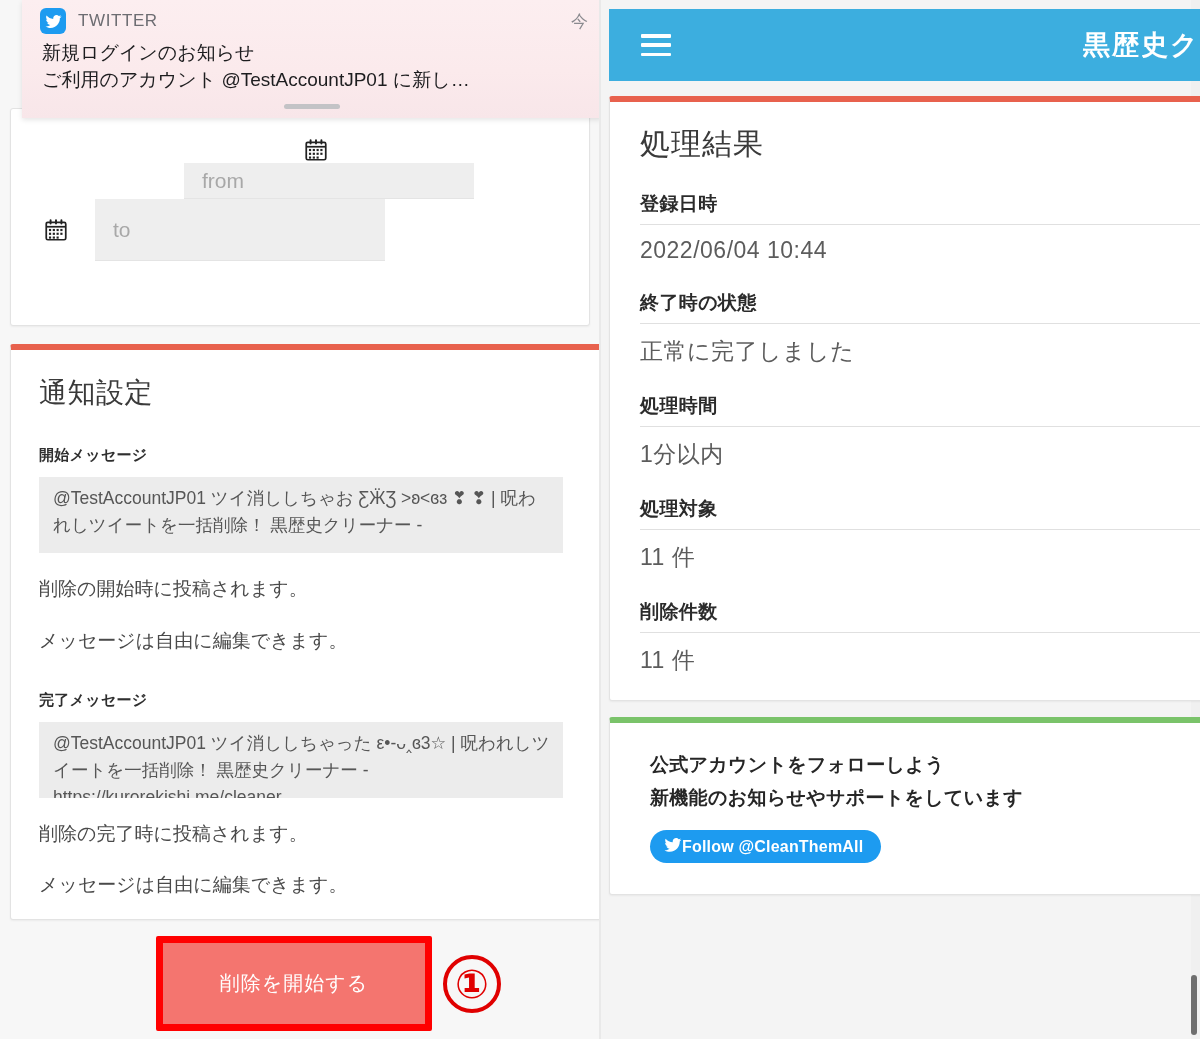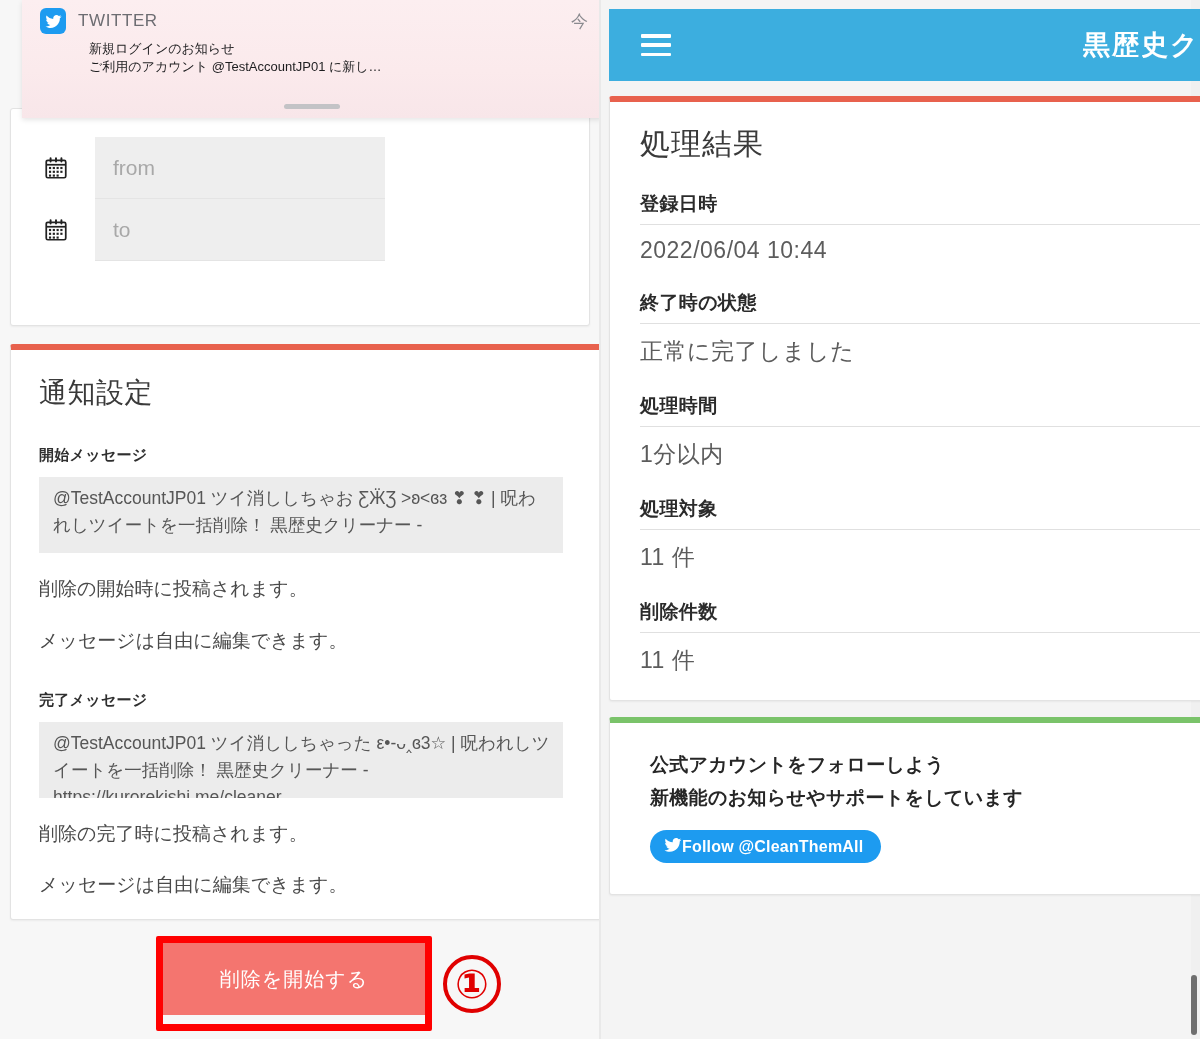--- a/index.html
+++ b/index.html
@@ -33,40 +33,40 @@
     display:flex; align-items:center; justify-content:center; flex:0 0 auto;
   }
   .tw-icon svg { width: 17px; height: 17px; fill: #ffffff; }
   .notif-app {
     margin-left: 12px; font-size: 17px; letter-spacing: .6px;
     color: #6d6d72; font-weight: 400;
   }
   .notif-time { margin-left:auto; font-size: 17px; color: #8a8a8f; }
   .notif-body { padding: 4px 16px 0 20px; }
   .notif-line {
-    font-size: 13px; color: #1d1d1f; line-height: 1.42; white-space: nowrap; margin-left: 47px;
+    font-size: 19px; color: #1d1d1f; line-height: 1.42; white-space: nowrap;
   }
   .notif-grab {
     position:absolute; left:50%; transform:translateX(-50%); bottom: 9px;
     width: 56px; height: 5px; border-radius: 3px; background: #c3c3c6;
   }
 
   
   .card {
     position: absolute; background:#ffffff;
     border: 1px solid #e3e3e3; border-radius: 3px;
     box-shadow: 0 1px 2px rgba(0,0,0,.05);
   }
   .card-accent { border-top: 6px solid #e8614d; }
   .card-accent-green { border-top: 6px solid #7ac36a; }
 
   
   .card-dates { left: 10px; top: 108px; width: 580px; height: 218px; }
   .date-row { display:flex; align-items:center; padding: 0 0 0 32px; height: 62px; }
-  .date-row.first { margin-top: 28px; }
+  .date-row.first { margin-top: 28px; flex-direction: column; }
   .cal-icon { width: 26px; height: 26px; flex:0 0 auto; }
   .cal-icon svg { width:26px; height:26px; }
   .date-input {
     margin-left: 26px; width: 290px; height: 62px;
     background: #eeeeee; border: none; border-bottom: 1px solid #e4e4e4;
     font-family: inherit; font-size: 21px; color: #9a9a9a;
     padding: 0 18px; outline: none;
   }
   .date-input::placeholder { color: #a8a8a8; }
 
@@ -85,21 +85,21 @@
     color: #565656; padding: 8px 12px 0 14px; outline: none;
     display: block;
   }
   .help-line { font-size: 19px; color: #4a4a4a; line-height: 1.62; margin-top: 21px; }
   .anno-box {
     position:absolute; border: 7px solid #ff0000; background: transparent;
     border-radius: 2px; pointer-events: none; z-index: 25;
   }
   .anno-box-1 { left: 156px; top: 936px; width: 276px; height: 95px; }
   .btn-start {
-    position: absolute; left: 163px; top: 943px; width: 262px; height: 72px;
+    position: absolute; left: 163px; top: 943px; width: 262px; height: 81px;
     background: #f4756f; border: none; color: #ffffff;
     font-family: inherit; font-size: 20px; letter-spacing: 1px;
     cursor: pointer; z-index: 22;
   }
   .anno-num {
     position:absolute; z-index: 26;
     width: 58px; height: 58px; border-radius: 50%;
     border: 4px solid #e00000; color:#e00000;
     display:flex; align-items:center; justify-content:center;
     font-size: 40px; font-weight: 700; font-family: "DejaVu Sans", sans-serif;

